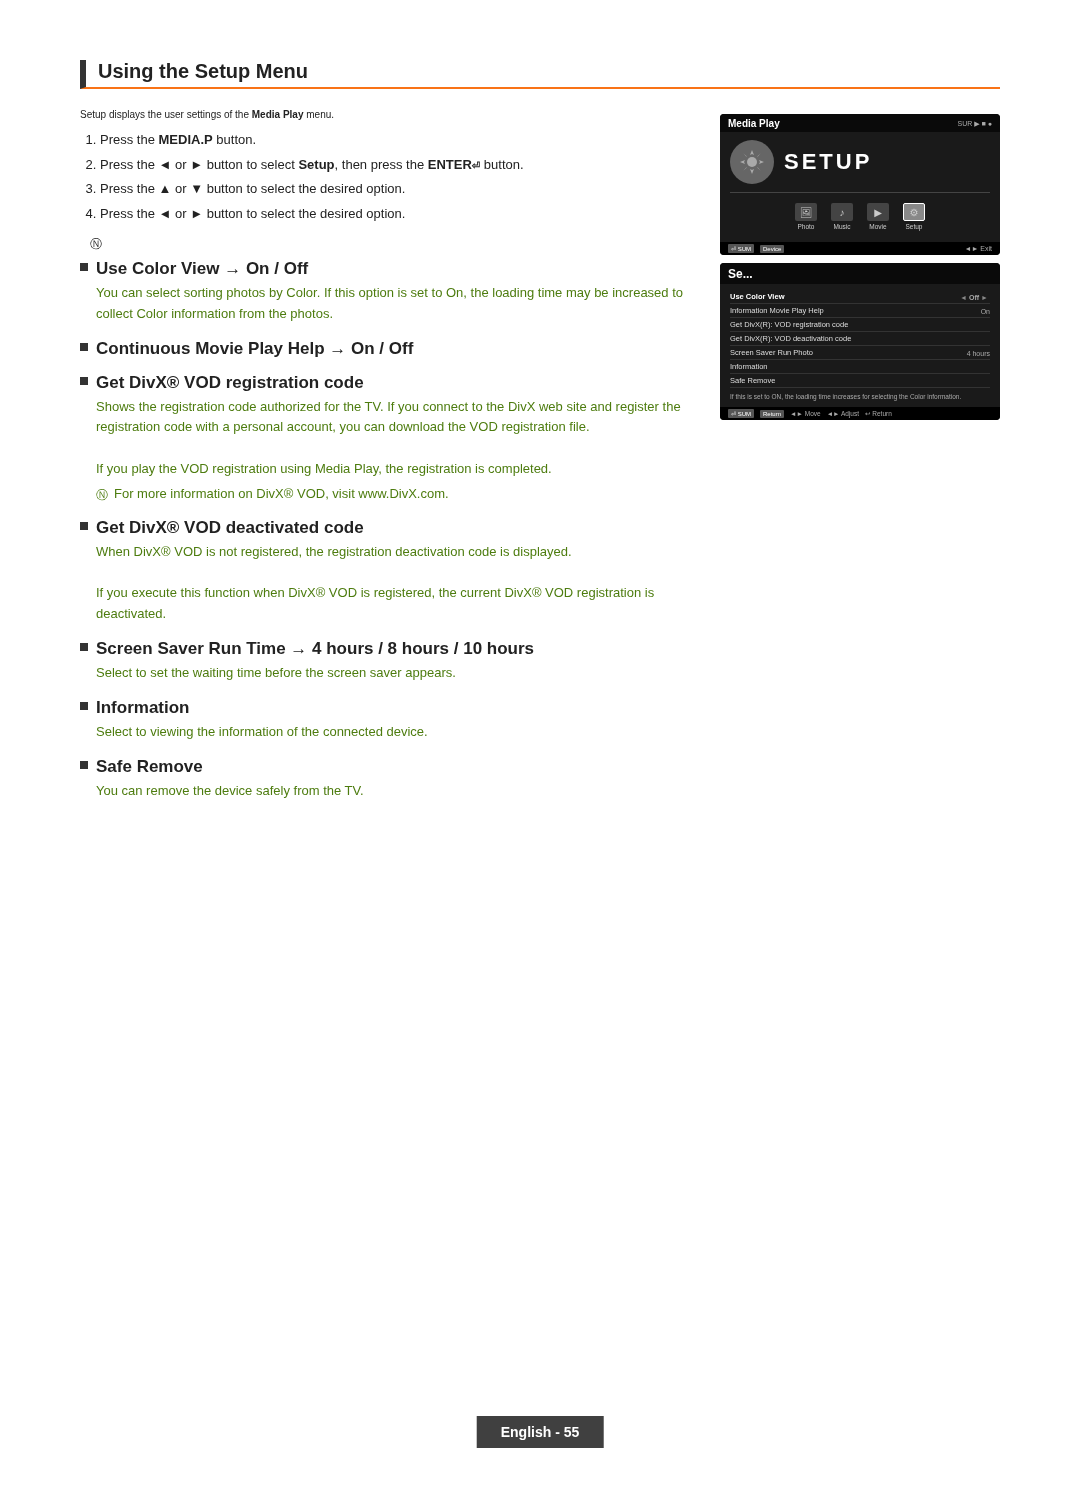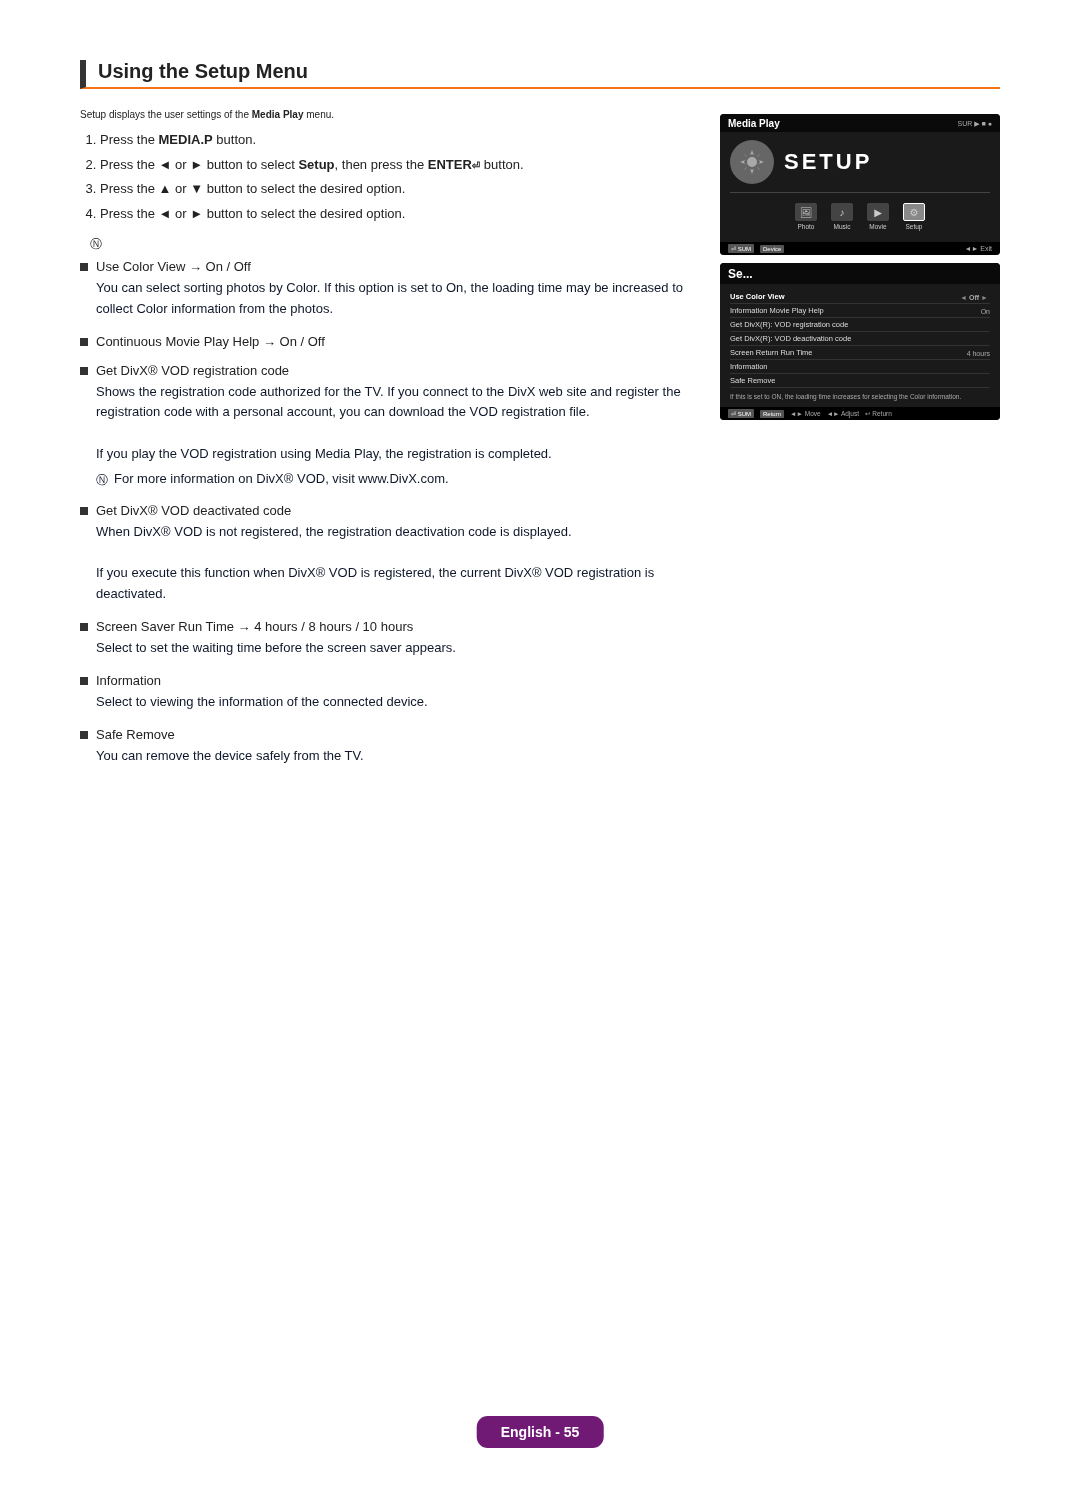--- a/index.html
+++ b/index.html
@@ -86,28 +86,28 @@
       margin-bottom: 4px;
     }
     .black-square {
       width: 8px;
       height: 8px;
       background: #333;
       flex-shrink: 0;
       margin-top: 4px;
     }
     .section-block-title span {
-      font-weight: normal;
-      font-size: 13px;
+      font-weight: bold;
+      font-size: 17px;
     }
     .section-block-body {
       margin-left: 16px;
       font-size: 13px;
       line-height: 1.6;
-      color: #0f172a;
+      color: #4d7c0f;
     }
     
     .tv-screen {
       background: #1a1a1a;
       border-radius: 4px;
       overflow: hidden;
       font-size: 9px;
       color: #fff;
     }
     .tv-screen-top {
@@ -218,27 +218,26 @@
       margin-top: 4px;
       line-height: 1.4;
     }
     .page-footer {
       position: absolute;
       bottom: 40px;
       left: 50%;
       transform: translateX(-50%);
     }
     .footer-badge {
-      background: #701a75;
+      background: #404040;
       color: #fff;
       font-size: 14px;
       font-weight: bold;
       padding: 8px 24px;
       display: inline-block;
-      border-radius: 11px;
     }
   </style>
 </head>
 <body>
 
 <div class="page">
 
   
   <div class="section-title">
     <span>Using the Setup Menu</span>
@@ -404,21 +403,21 @@
             <span class="row-label">Information Movie Play Help</span>
             <span class="row-value">On</span>
           </div>
           <div class="settings-row">
             <span class="row-label">Get DivX(R): VOD registration code</span>
           </div>
           <div class="settings-row">
             <span class="row-label">Get DivX(R): VOD deactivation code</span>
           </div>
           <div class="settings-row">
-            <span class="row-label">Screen Return Run Time</span>
+            <span class="row-label">Screen Saver Run Photo</span>
             <span class="row-value">4 hours</span>
           </div>
           <div class="settings-row">
             <span class="row-label">Information</span>
           </div>
           <div class="settings-row">
             <span class="row-label">Safe Remove</span>
           </div>
           <div class="settings-note-text">
             If this is set to ON, the loading time increases for selecting the Color information.

